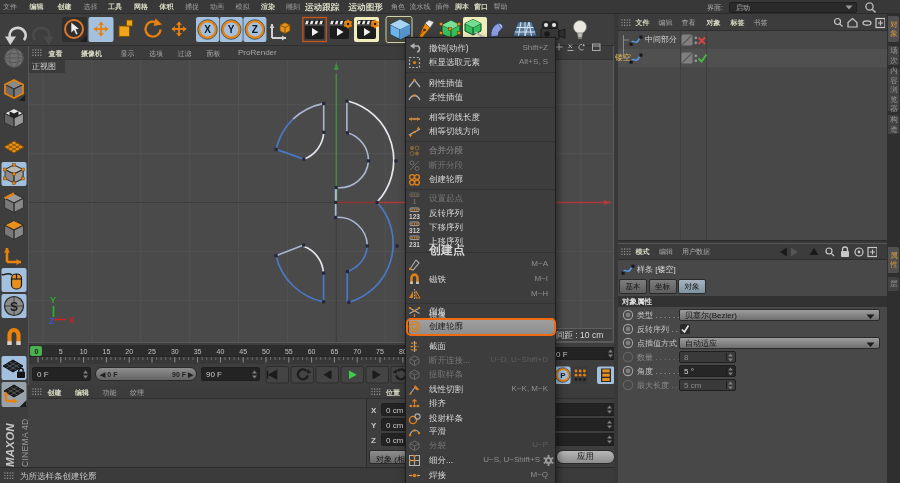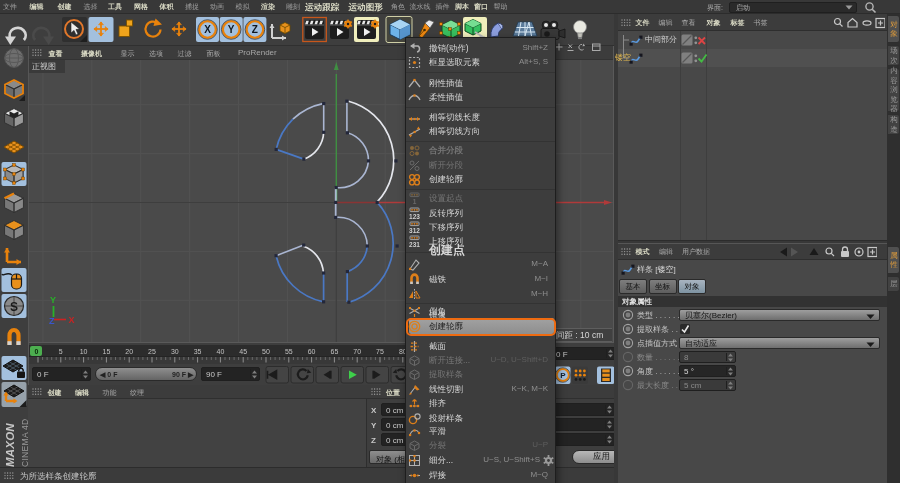--- a/index.html
+++ b/index.html
@@ -710,21 +710,21 @@
     <div style="position:absolute;right:0;top:1px;bottom:1px;width:9px;border-left:1px solid #1f1f1f;"></div>
     <svg style="position:absolute;right:1.5px;top:50%;margin-top:-4.5px;" width="7" height="9">
       <path d="M3.5,0.5 L6,3.5 L1,3.5 Z" fill="#7e7e7e"></path>
       <path d="M3.5,8.5 L6,5.5 L1,5.5 Z" fill="#7e7e7e"></path>
     </svg>
   </div>
 <div class="a" style="left:369px;top:450px;width:100px;height:14px;background:linear-gradient(#8e8e8e,#6a6a6a);border-radius:2px;border:1px solid #2a2a2a;">
     <span style="position:absolute;left:6px;top:2.5px;font-size:8px;color:#111;">对象 (相对)</span>
     <span style="position:absolute;right:4px;top:4px;font-size:6px;color:#111;">▼</span>
   </div>
-<div class="a" style="left:572px;top:450px;width:59px;height:14px;background:linear-gradient(#b8b8b8,#8e8e8e);border-radius:7px;border:1px solid #2a2a2a;">
+<div class="a" style="left:556px;top:450px;width:59px;height:14px;background:linear-gradient(#b8b8b8,#8e8e8e);border-radius:7px;border:1px solid #2a2a2a;">
     <span style="position:absolute;left:50%;top:50%;transform:translate(-50%,-50%);font-size:8.5px;color:#111;">应用</span>
   </div>
 <div class="a" style="left:0px;top:467px;width:618px;height:16px;background:#3b3b3b;border-top:1px solid #2c2c2c;"></div>
 <svg class="a" style="left:4px;top:472px" width="11" height="9">
     <circle cx="1.0" cy="1.0" r="0.7" fill="#9a9a9a"></circle>
     <circle cx="1.0" cy="3.6" r="0.7" fill="#9a9a9a"></circle>
     <circle cx="1.0" cy="6.2" r="0.7" fill="#9a9a9a"></circle>
     <circle cx="3.6" cy="1.0" r="0.7" fill="#9a9a9a"></circle>
     <circle cx="3.6" cy="3.6" r="0.7" fill="#9a9a9a"></circle>
     <circle cx="3.6" cy="6.2" r="0.7" fill="#9a9a9a"></circle>
@@ -872,21 +872,21 @@
 <div class="a" style="left:679px;top:309px;width:201px;height:12px;background:linear-gradient(#9e9e9e,#6e6e6e);border:1px solid #2a2a2a;border-radius:2px;">
     <span style="position:absolute;left:5px;top:50%;transform:translateY(-50%);font-size:8px;color:#151515;white-space:nowrap;">贝塞尔(Bezier)</span>
     <svg style="position:absolute;right:4px;top:3.5px;" width="9" height="6">
       <path d="M0.5,0.5 L8.5,0.5 L4.5,5 Z" fill="#1a1a1a"></path>
     </svg>
   </div>
 <svg class="a" style="left:621.5px;top:323px" width="13" height="13">
     <circle cx="6" cy="6" r="4.6" fill="none" stroke="#a2a2a2" stroke-width="1.1"></circle>
     <circle cx="6" cy="6" r="2.4" fill="#7e7e7e"></circle>
   </svg>
-<div class="a cjk" style="left:637px;top:325.5px;font-size:8px;color:#c8c8c8;font-weight:normal;line-height:1;">提取样条 . .</div>
+<div class="a cjk" style="left:637px;top:325.5px;font-size:8px;color:#c8c8c8;font-weight:normal;line-height:1;">反转序列 . .</div>
 <svg class="a" style="left:679px;top:323px" width="13" height="13">
     <rect x="1" y="1" width="10" height="10" rx="1.5" fill="#2a2a2a"></rect>
     <path d="M3,6.5 L5.5,9 L9.5,2.5" stroke="#e8e8e8" stroke-width="1.6" fill="none"></path>
   </svg>
 <svg class="a" style="left:621.5px;top:337px" width="13" height="13">
     <circle cx="6" cy="6" r="4.6" fill="none" stroke="#a2a2a2" stroke-width="1.1"></circle>
     <circle cx="6" cy="6" r="2.4" fill="#7e7e7e"></circle>
   </svg>
 <div class="a cjk" style="left:637px;top:339.5px;font-size:8px;color:#c8c8c8;font-weight:normal;line-height:1;">点插值方式</div>
 <div class="a" style="left:679px;top:337px;width:201px;height:12px;background:linear-gradient(#9e9e9e,#6e6e6e);border:1px solid #2a2a2a;border-radius:2px;">

